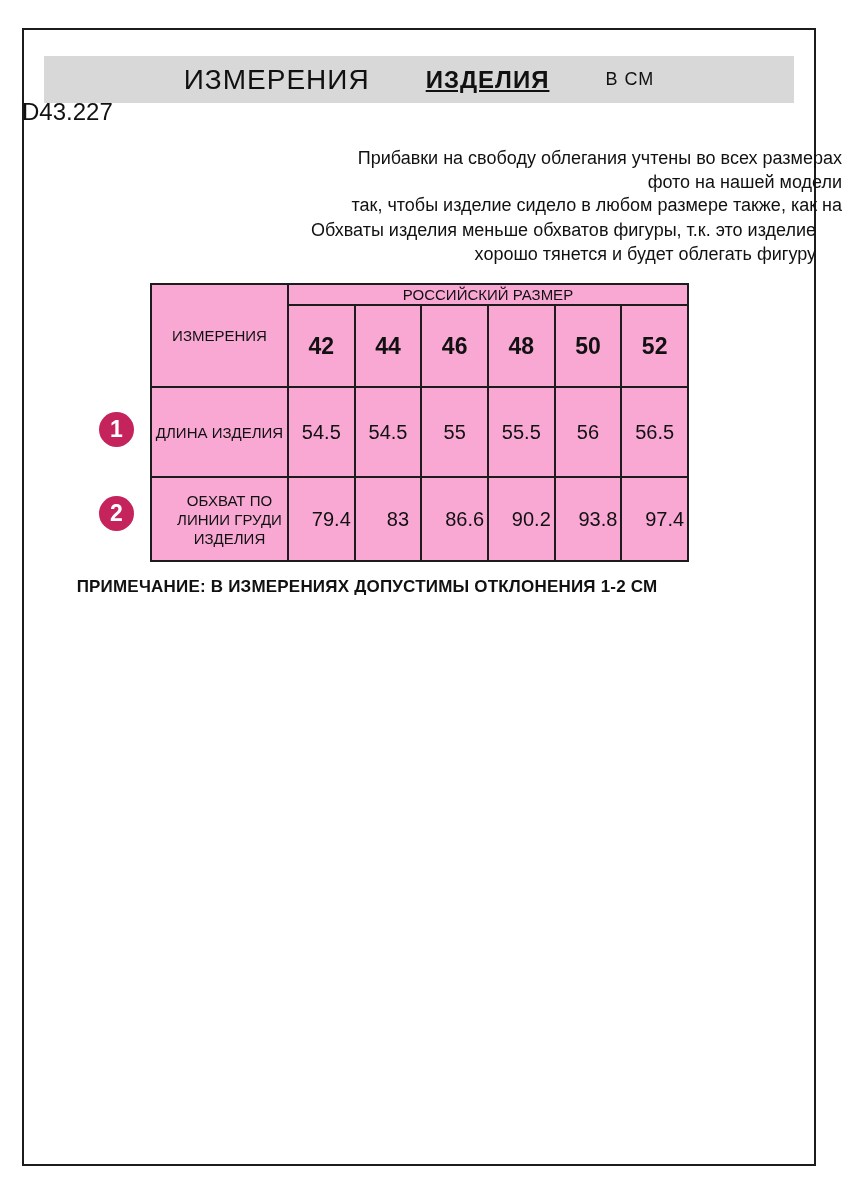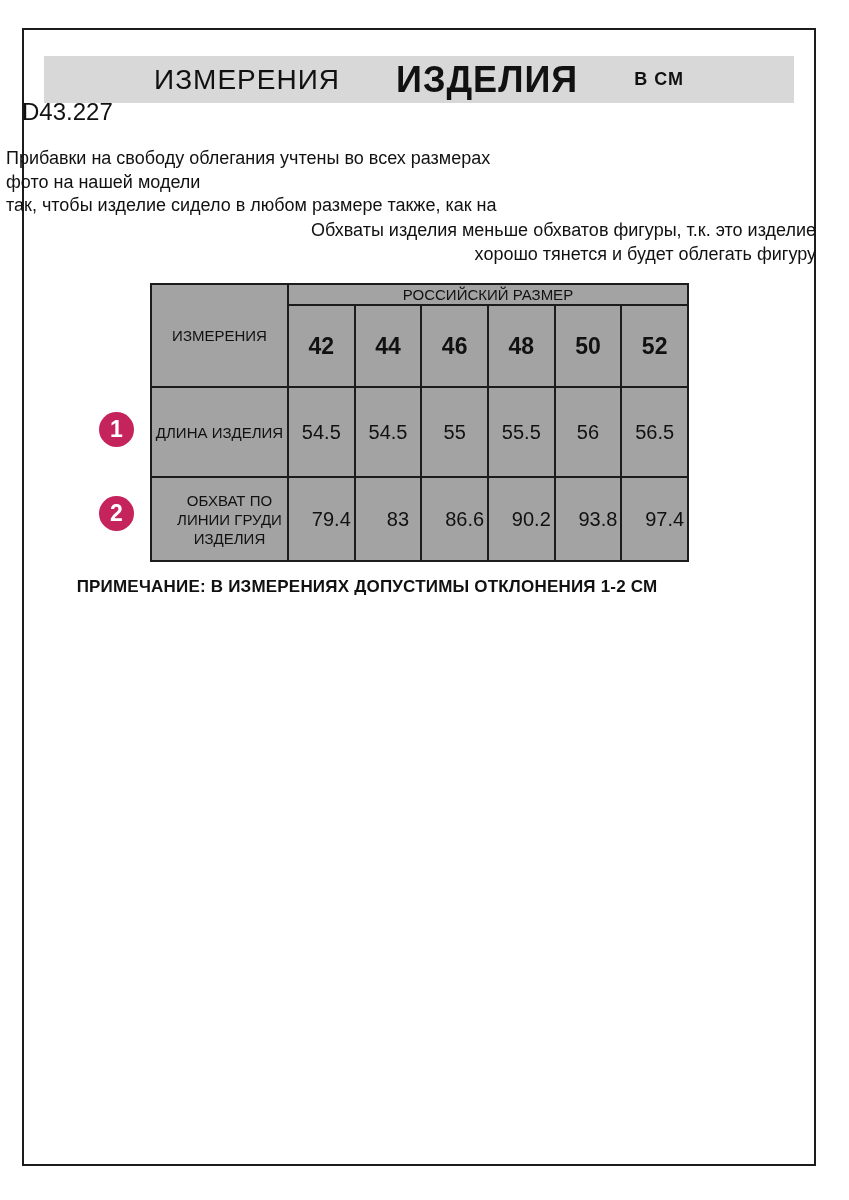--- a/index.html
+++ b/index.html
@@ -37,44 +37,45 @@
     justify-content: center;
     gap: 56px;
     white-space: nowrap;
   }
   .title-word-1 {
     font-size: 28px;
     letter-spacing: 1px;
     font-weight: 400;
   }
   .title-word-2 {
-    font-size: 36px;
+    font-size: 24px;
     letter-spacing: 1px;
     font-weight: 700;
+    text-decoration: underline;
   }
   .title-word-3 {
     font-size: 18px;
     letter-spacing: 1px;
-    font-weight: 700;
+    font-weight: 400;
   }
   .product-code {
     position: absolute;
     left: 22px;
     top: 98px;
     width: 794px;
     text-align: left;
     font-size: 24px;
     font-weight: 400;
   }
   .intro-1 {
     position: absolute;
     left: 6px;
     top: 147px;
     width: 836px;
-    text-align: left;
+    text-align: right;
     font-size: 18px;
     line-height: 23.5px;
   }
   .intro-2 {
     position: absolute;
     left: 22px;
     top: 219px;
     width: 794px;
     text-align: right;
     font-size: 18px;
@@ -86,21 +87,21 @@
     top: 283px;
     border-collapse: collapse;
     table-layout: fixed;
     width: 539px;
   }
   .size-table td, .size-table th {
     border: 2px solid #1c1c1c;
     padding: 0 2px;
     text-align: center;
     vertical-align: middle;
-    background: #a3a3a3;
+    background: #f9a8d4;
   }
   .corner-cell {
     width: 131px;
     font-size: 15px;
     font-weight: 400;
   }
   .group-header-cell {
     height: 19px;
     font-size: 15px;
     font-weight: 400;

